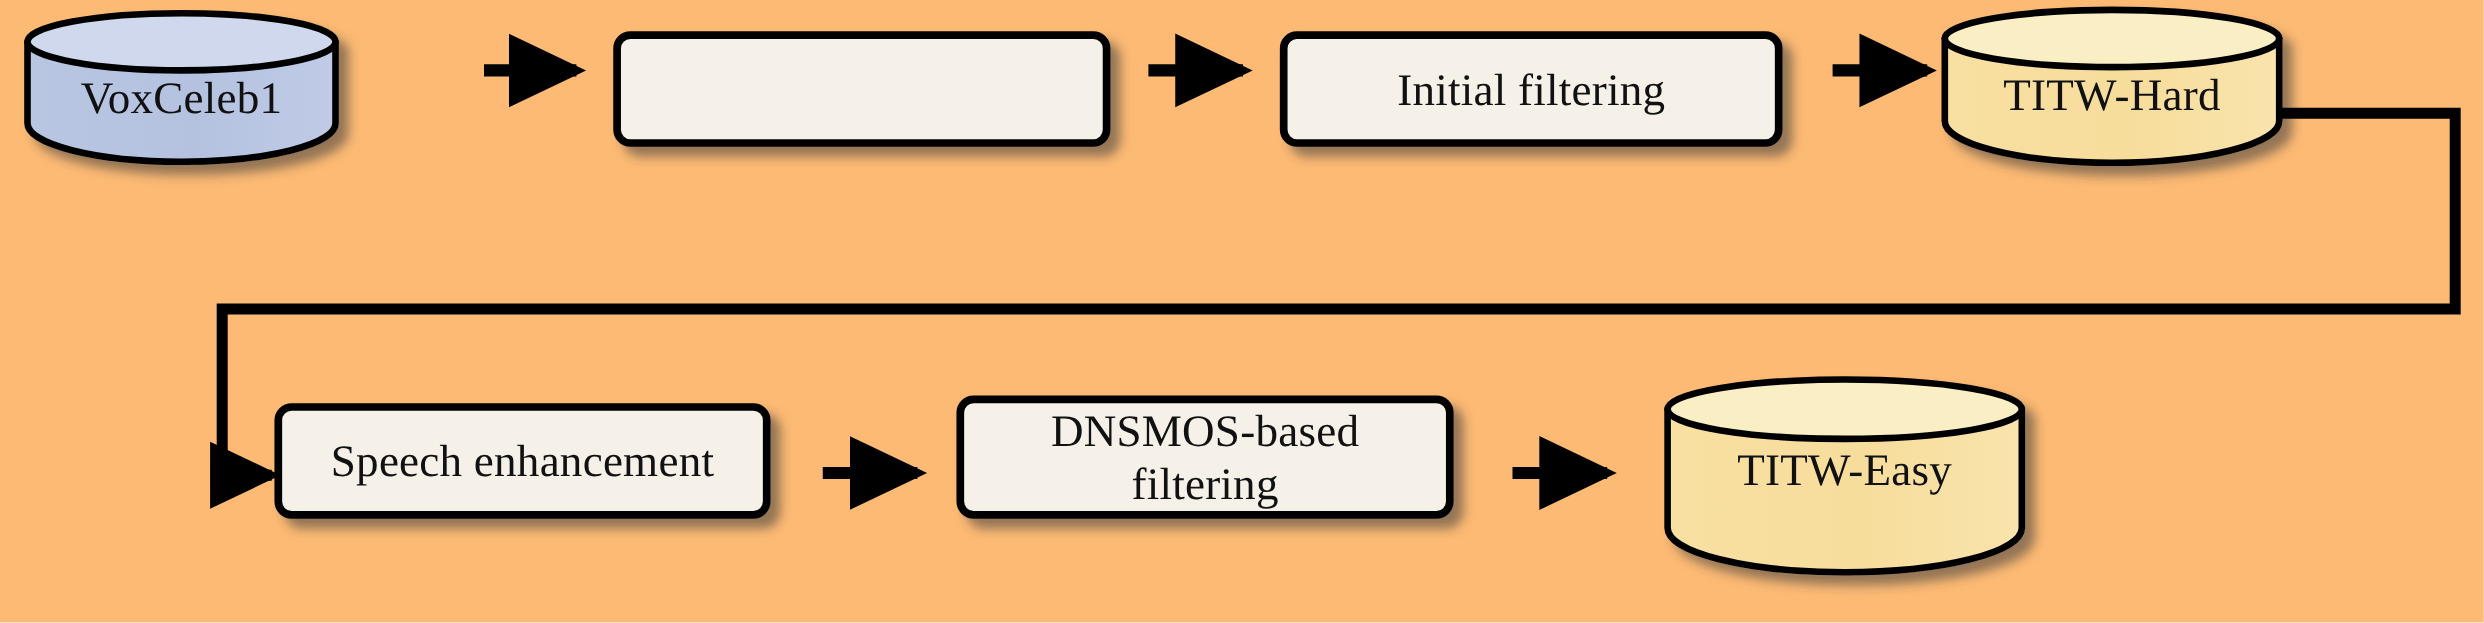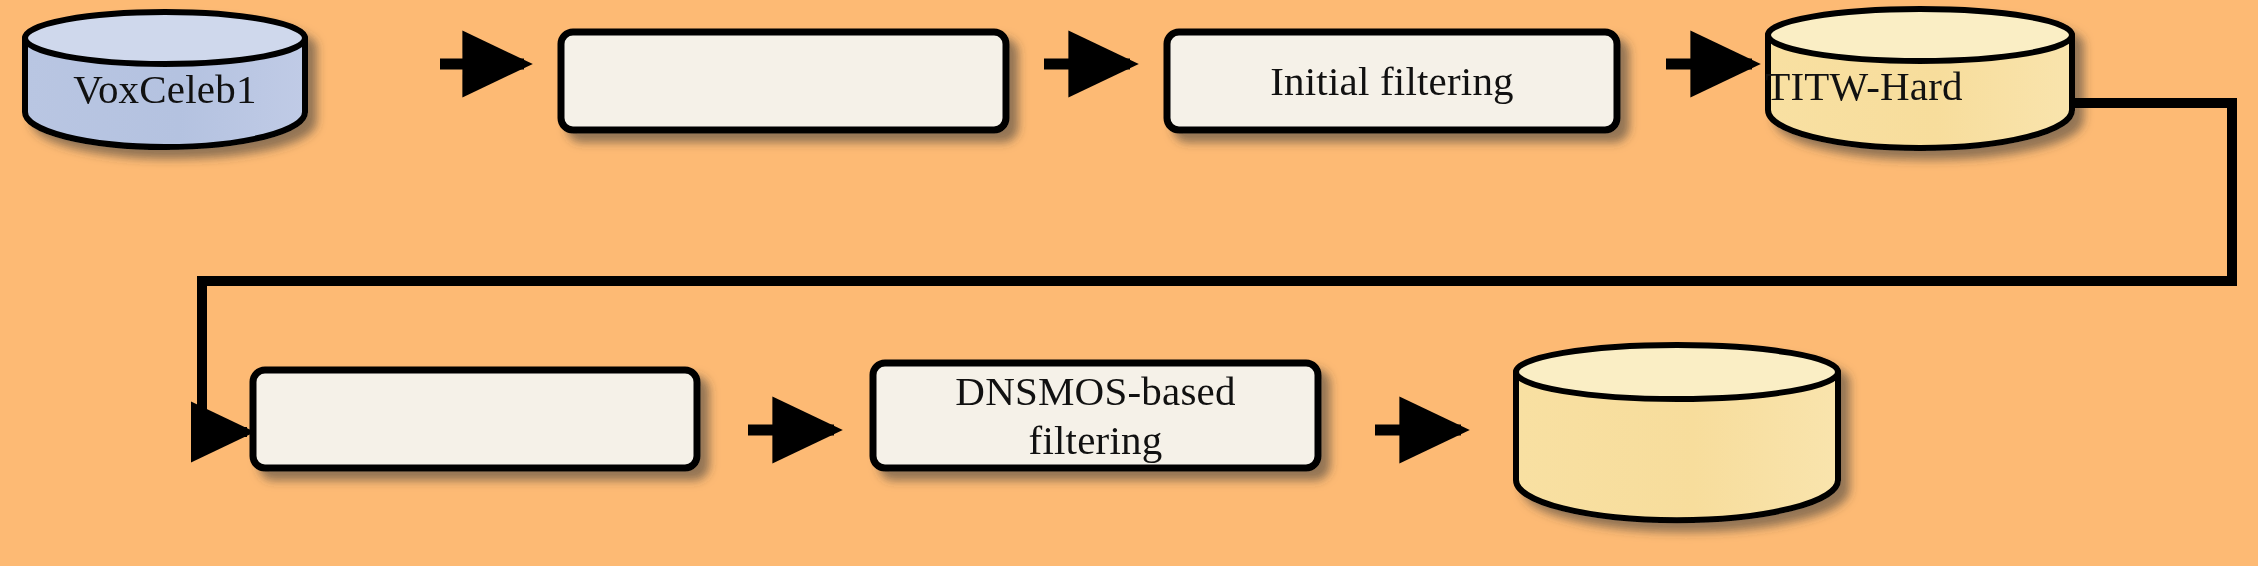--- a/index.html
+++ b/index.html
@@ -107,20 +107,22 @@
       <path d="M 1516 372 L 1516 480 A 104 26 0 0 0 1838 480 L 1838 372 Z" fill="url(#yellowBody)" stroke="#000000" stroke-width="6" stroke-linejoin="round"></path>
       <ellipse cx="1677" cy="372" rx="161" ry="27" fill="#faeec5" stroke="#000000" stroke-width="6"></ellipse>
     </g>
   </svg>
 
   <div class="node-label" style="left:25px; top:58px; width:280px; height:62px;">VoxCeleb1</div>
 
 
   <div class="node-label" style="left:1167px; top:32px; width:450px; height:98px;text-align:center;">Initial filtering</div>
 
-  <div class="node-label" style="left:1712px; top:55px; width:304px; height:62px;">TITW-Hard</div>
+  <div class="node-label" style="left:1768px; top:55px; width:304px; height:62px;">TITW-Hard</div>
 
+  <div class="node-label" style="left:253px; top:370px; width:444px; height:98px;">Speech enhancement</div>
 
   <div class="node-label" style="left:873px; top:363px; width:445px; height:105px;text-align:center;">DNSMOS-based
 filtering</div>
 
+  <div class="node-label" style="left:1516px; top:392px; width:322px; height:70px;">TITW-Easy</div>
 
 </div>
 
 </body></html>

